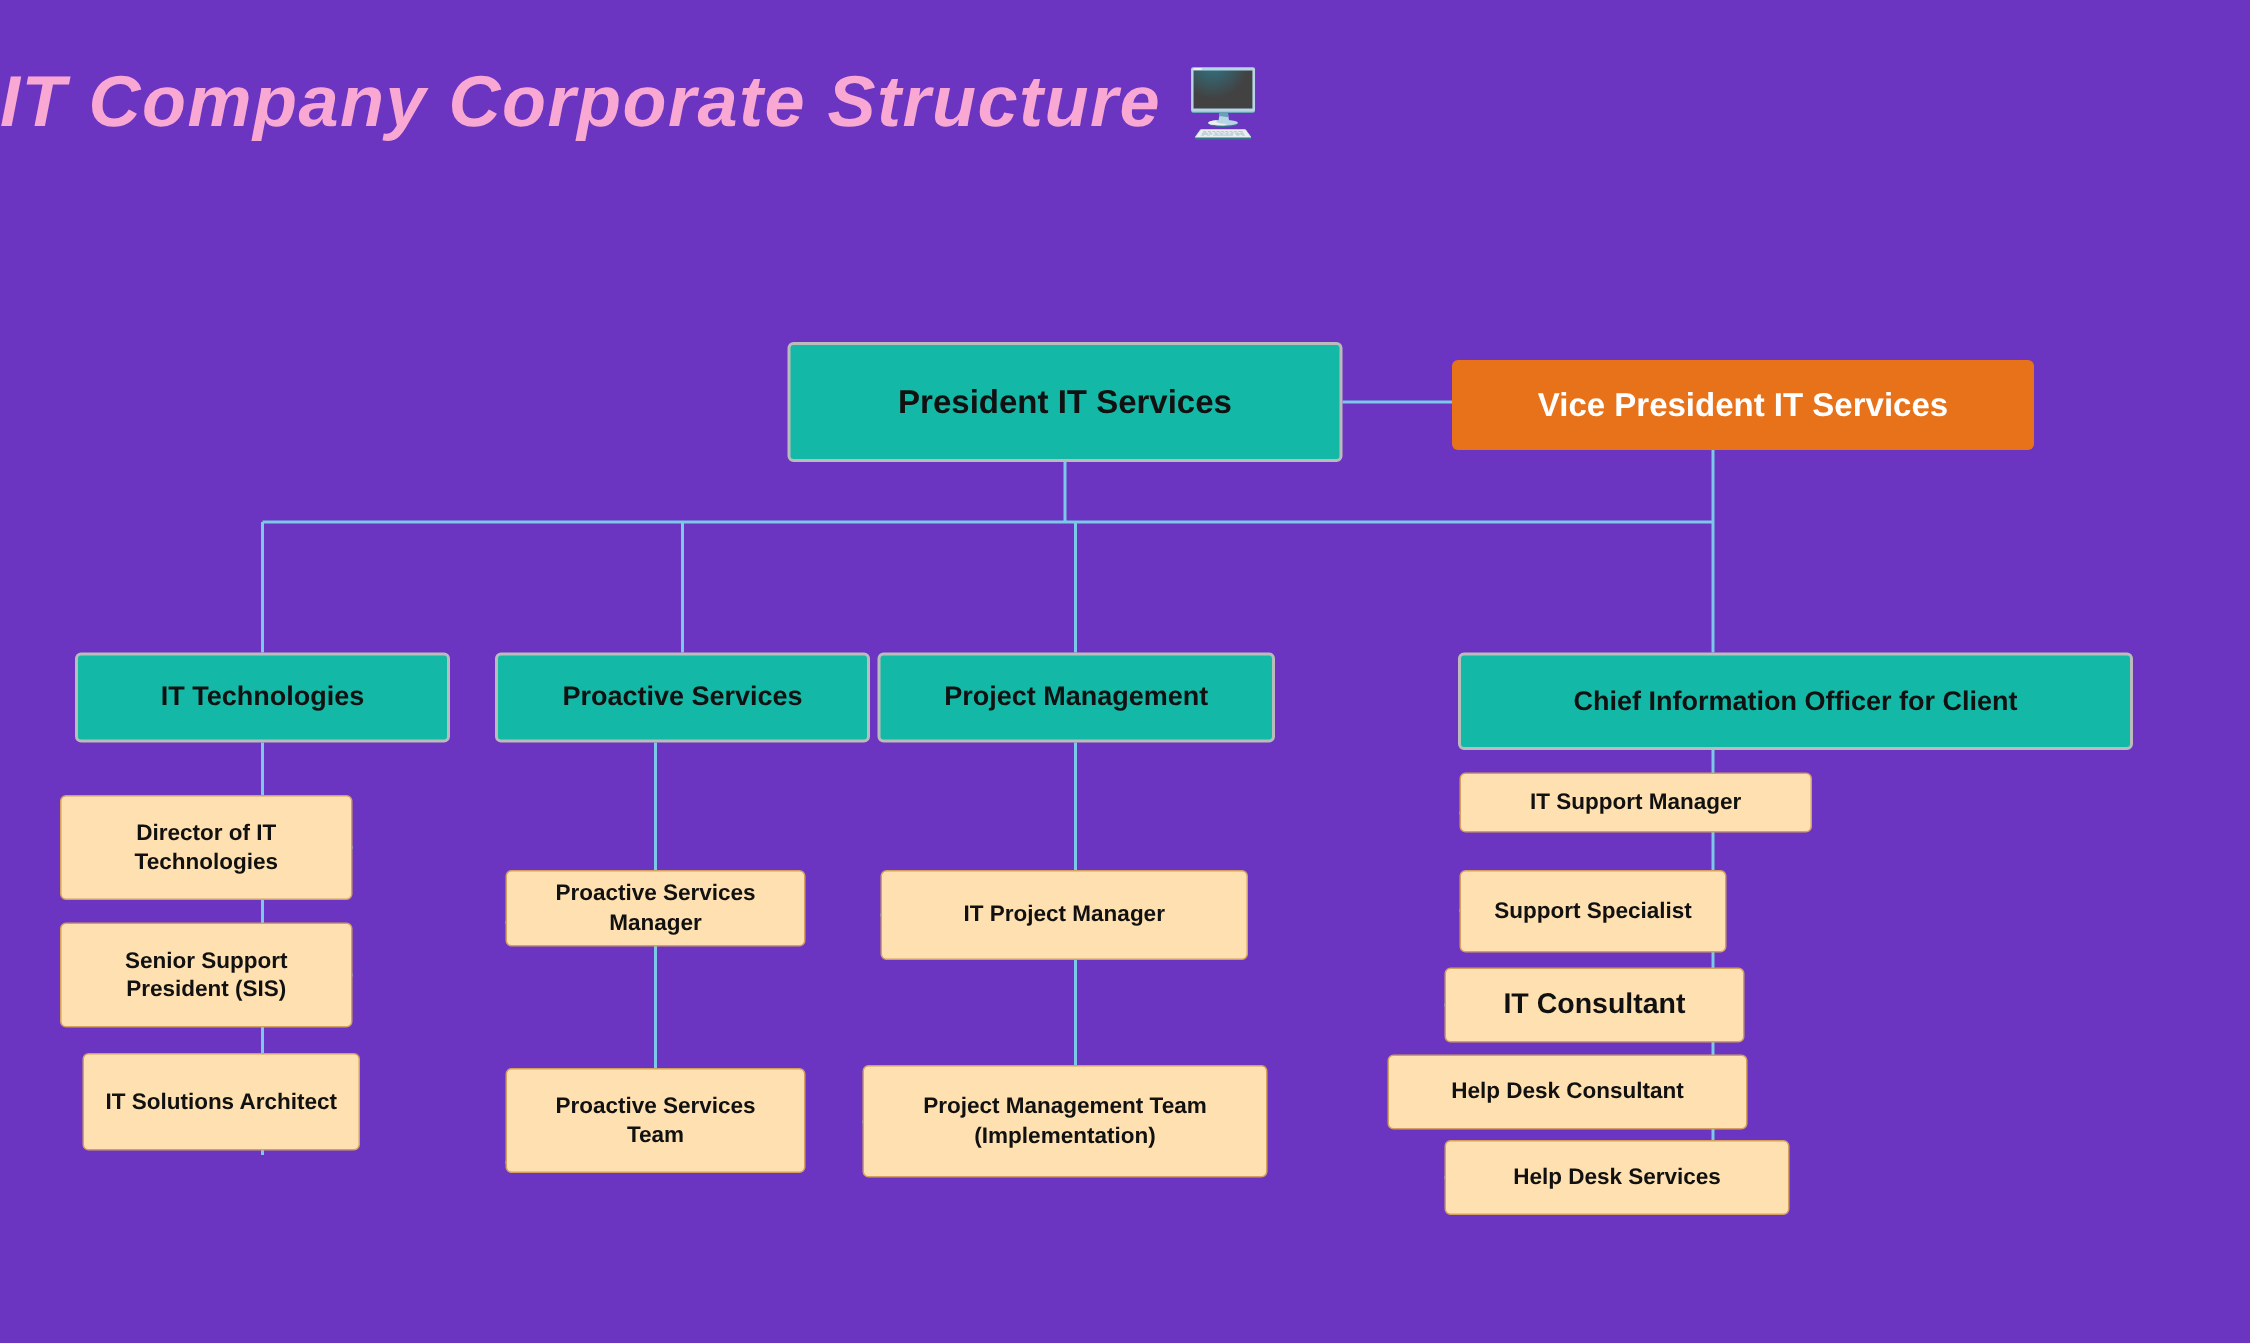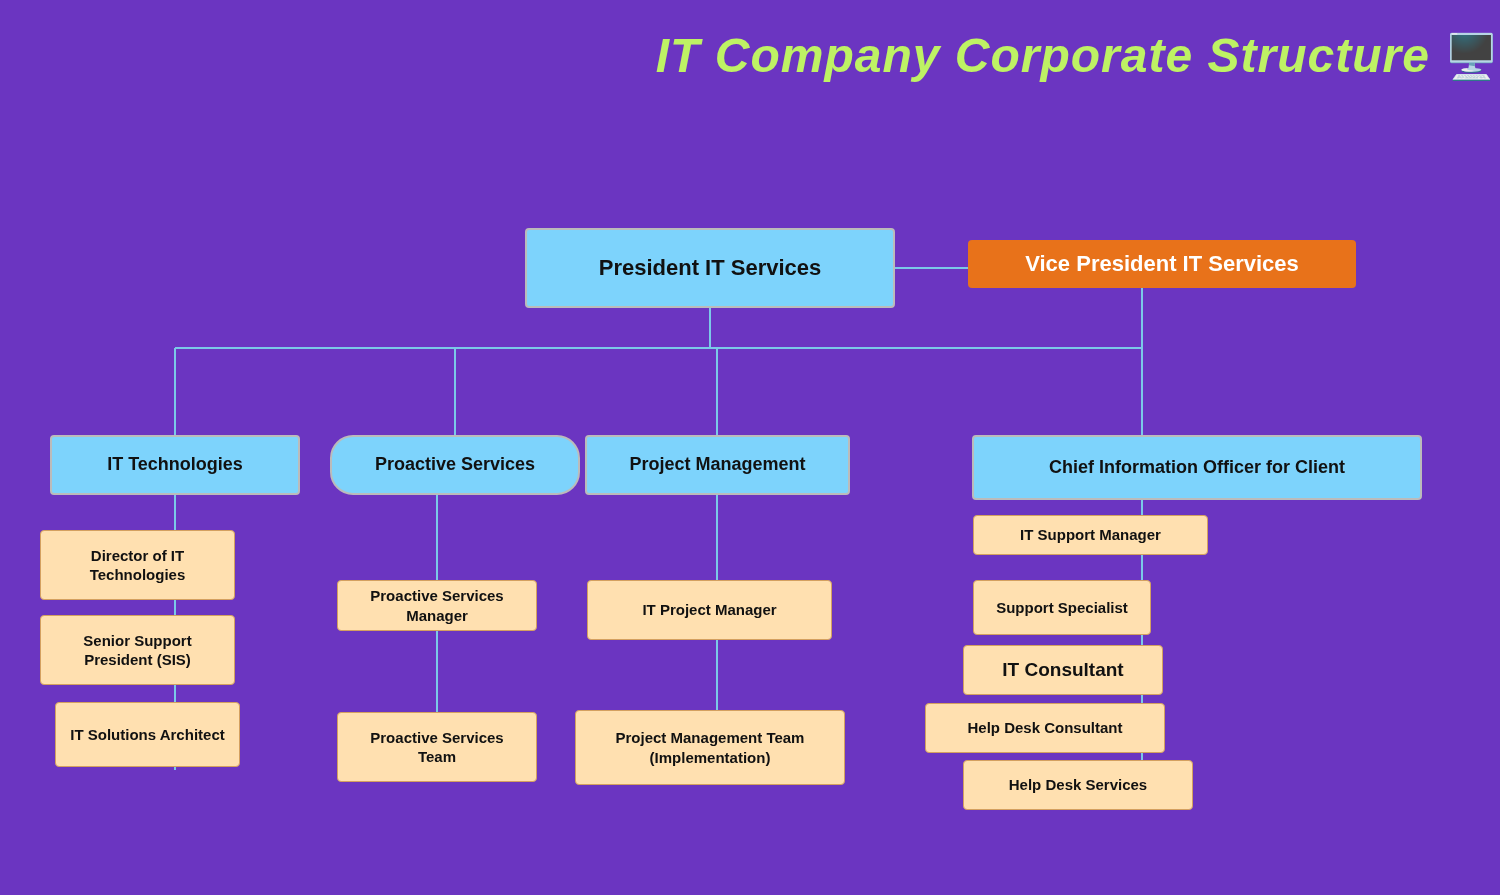--- a/index.html
+++ b/index.html
@@ -5,27 +5,28 @@
     * { box-sizing: border-box; margin: 0; padding: 0; }
     body {
       background: #6b35c1;
       font-family: Arial, sans-serif;
       width: 1500px;
       height: 895px;
       overflow: hidden;
       position: relative;
     }
     .page-title {
-      text-align: right;
+      text-align: left;
       padding-top: 28px;
       font-size: 48px;
       font-style: italic;
       font-weight: bold;
-      color: #bef264;
+      color: #f9a8d4;
       letter-spacing: 1px;
+      margin-top: 13px;
     }
     .gear-icon {
       font-style: normal;
       font-size: 44px;
     }
     
     .org-chart {
       position: absolute;
       top: 140px;
       left: 0;
@@ -46,21 +47,21 @@
       display: flex;
       align-items: center;
       justify-content: center;
       text-align: center;
       font-weight: bold;
       font-size: 18px;
       padding: 8px 12px;
       line-height: 1.3;
     }
     .node-white {
-      background: #7dd3fc;
+      background: #14b8a6;
       color: #111;
       border: 2px solid #bbb;
     }
     .node-orange {
       background: #e8721a;
       color: white;
     }
     .node-peach {
       background: #ffe0b0;
       color: #111;
@@ -118,29 +119,29 @@
     <line x1="1142" y1="467" x2="973" y2="467"></line>
     <line x1="1142" y1="530" x2="963" y2="530"></line>
     <line x1="1142" y1="588" x2="963" y2="588"></line>
     <line x1="1142" y1="645" x2="963" y2="645"></line>
   </svg>
 
   <div class="node node-white" style="left:525px; top:88px; width:370px; height:80px; font-size:22px;">
     <span>President IT Services</span>
   </div>
 
-  <div class="node node-orange" style="left:968px; top:100px; width:388px; height:48px; font-size:22px;">
+  <div class="node node-orange" style="left:968px; top:100px; width:388px; height:60px; font-size:22px;">
     <span>Vice President IT Services</span>
   </div>
 
   <div class="node node-white" style="left:50px; top:295px; width:250px; height:60px; font-size:18px;">
     <span>IT Technologies</span>
   </div>
 
-  <div class="node node-white" style="left:330px; top:295px; width:250px; height:60px; font-size:18px;border-radius:23px;">
+  <div class="node node-white" style="left:330px; top:295px; width:250px; height:60px; font-size:18px;">
     <span>Proactive Services</span>
   </div>
 
   <div class="node node-white" style="left:585px; top:295px; width:265px; height:60px; font-size:18px;">
     <span>Project Management</span>
   </div>
 
   <div class="node node-white" style="left:972px; top:295px; width:450px; height:65px; font-size:18px;">
     <span>Chief Information Officer for Client</span>
   </div>

